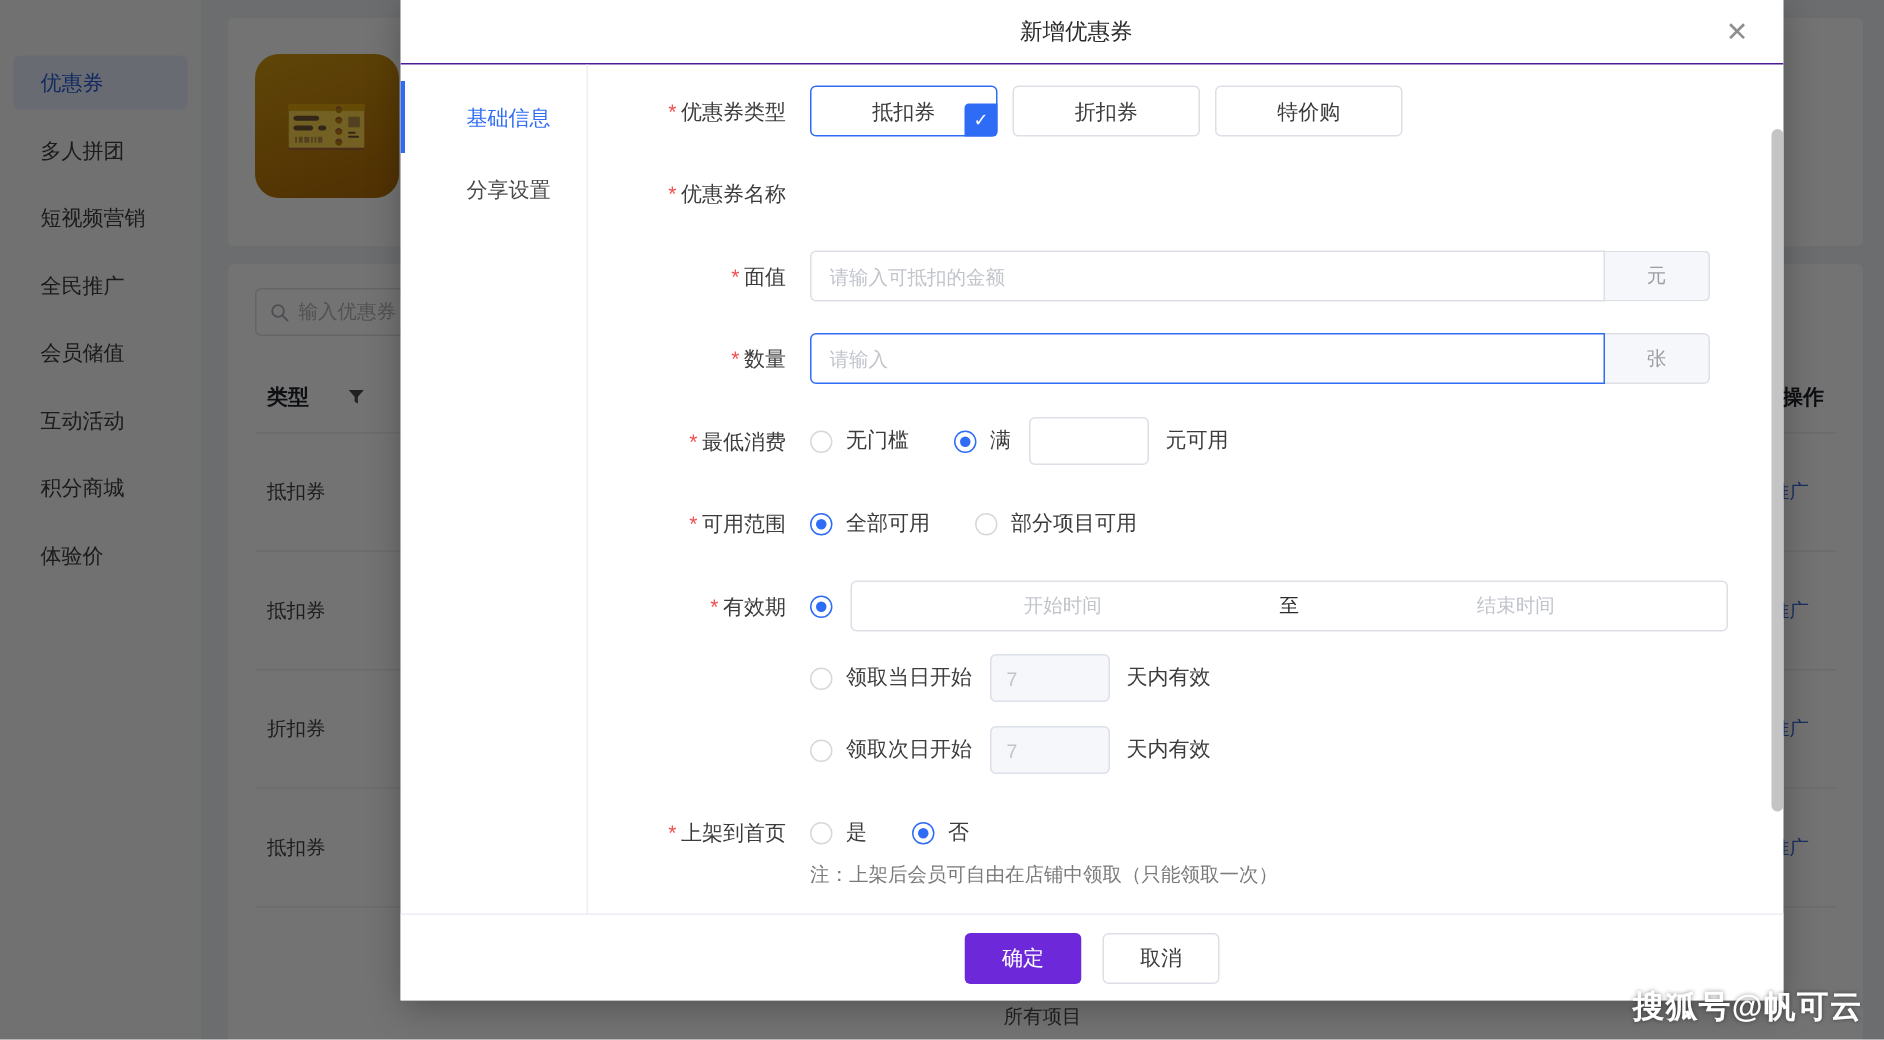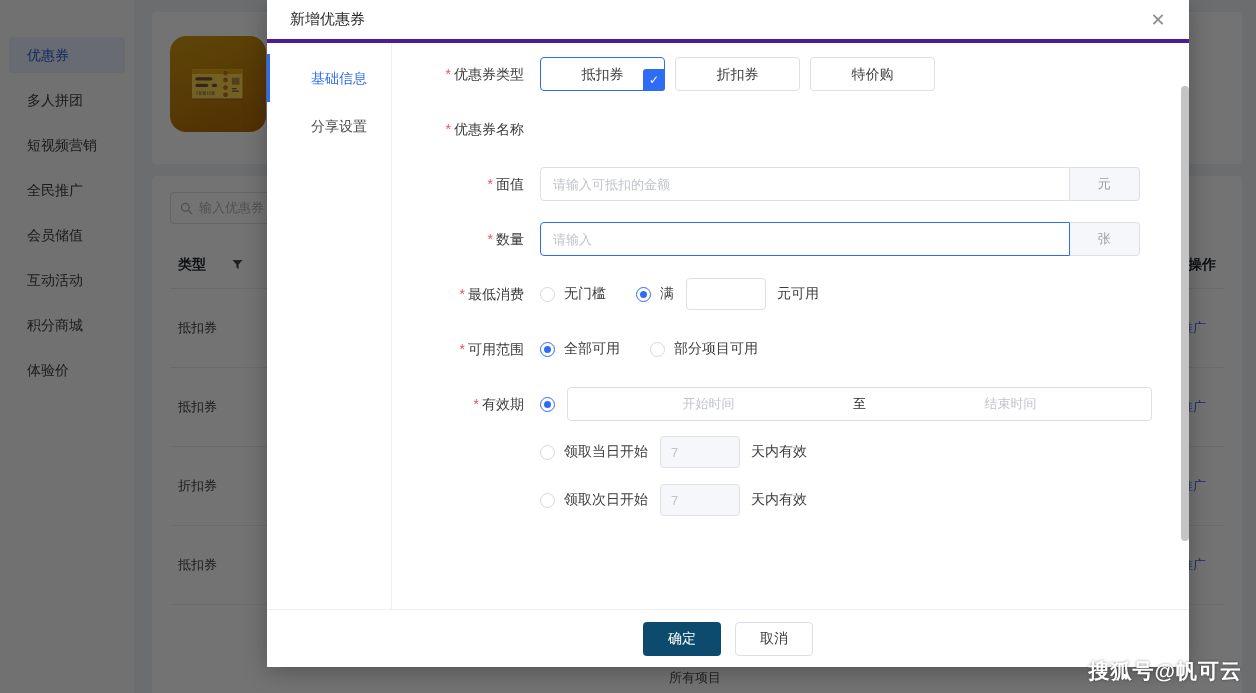--- a/index.html
+++ b/index.html
@@ -100,21 +100,22 @@
     position: absolute; left: 267px; top: 0; width: 922px; height: 667px;
     background: #fff;
     box-shadow: 0 4px 22px rgba(0,0,0,.28);
     display: flex; flex-direction: column;
     overflow: hidden;
   }
   #modal-header {
     height: 43px; flex: 0 0 43px;
     display: flex; align-items: center;
     padding: 0 18px 0 23px;
-    border-bottom: 4px solid #4c1d95;
+    border-bottom: 1px solid #4c1d95;
+    text-align: center;
   }
   #modal-title { font-size: 15px; color: #2b2b2b; flex: 1; }
   #close-btn {
     width: 26px; height: 26px; display:flex; align-items:center; justify-content:center;
     color: #8e8e8e; font-size: 18px; line-height: 1; cursor: pointer;
   }
   #modal-body { flex: 1; display: flex; min-height: 0; position: relative; }
 
   
   #tab-rail {
@@ -228,21 +229,21 @@
   #modal-footer {
     height: 58px; flex: 0 0 58px;
     border-top: 1px solid #ebeef5;
     display: flex; align-items: center; justify-content: center; gap: 14px;
     background: #fff;
   }
   .btn {
     height: 34px; padding: 0 24px; border-radius: 4px;
     font-size: 14px; font-family: inherit; cursor: pointer; border: 1px solid transparent;
   }
-  .btn-primary { background: #0c4a6e; color: #fff; }
+  .btn-primary { background: #6d28d9; color: #fff; }
   .btn-default { background: #fff; color: #3c3c3c; border-color: #dcdfe6; }
 
   
   #modal-scrollbar {
     position: absolute; right: 0; top: 43px;
     width: 8px; height: 555px;
     background: transparent;
   }
   #modal-scrollbar .thumb {
     position: absolute; top: 0; left: 0; width: 8px; height: 455px;
@@ -456,20 +457,32 @@
           <div class="radio-line" style="margin-top:14px">
             <span class="radio"></span>
             <span class="radio-label">领取次日开始</span>
             <input class="mini-input grey" type="text" placeholder="7" style="">
             <span class="unit-text">天内有效</span>
           </div>
 
         </div>
       </div>
 
+      <div class="form-row">
+        <div class="form-label"><span class="req">*</span><span>上架到首页</span></div>
+        <div class="form-ctrl">
+          <div class="radio-line">
+            <span class="radio"></span>
+            <span class="radio-label">是</span>
+            <span class="radio on gap-lg"></span>
+            <span class="radio-label">否</span>
+          </div>
+          <div class="note-text">注：上架后会员可自由在店铺中领取（只能领取一次）</div>
+        </div>
+      </div>
 
     </div>
 
     <div id="modal-scrollbar">
       <div class="thumb"></div>
     </div>
   </div>
 
   <div id="modal-footer">
     <button class="btn btn-primary">确定</button>

